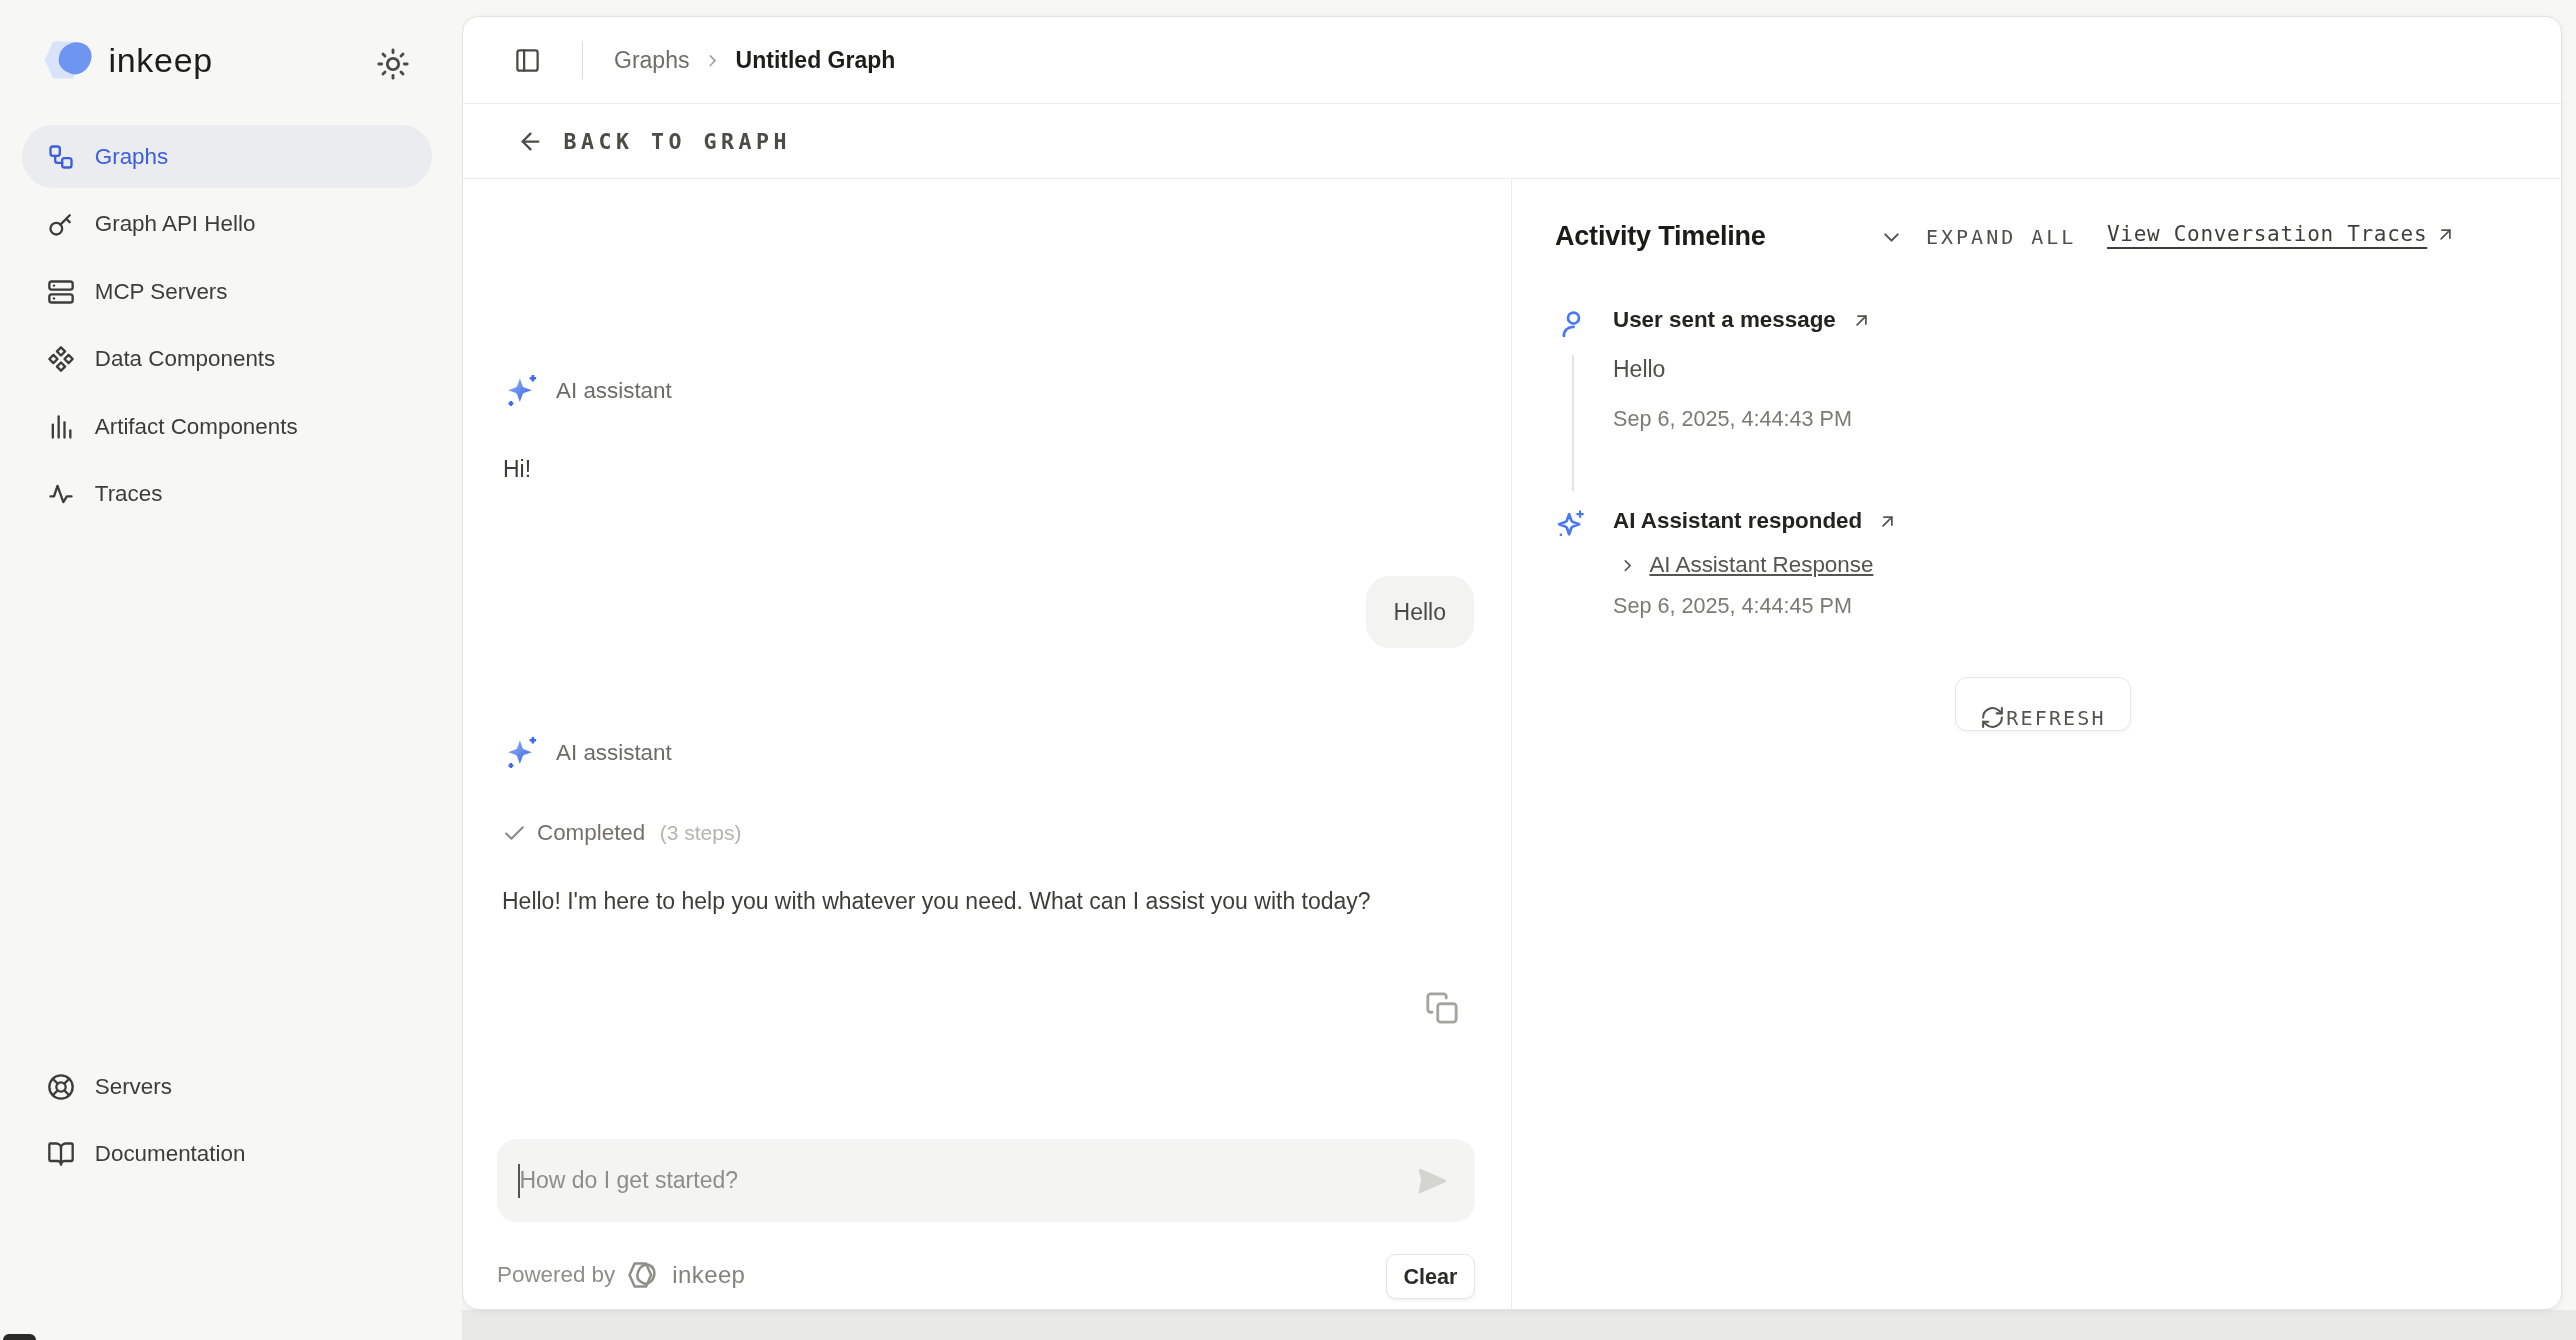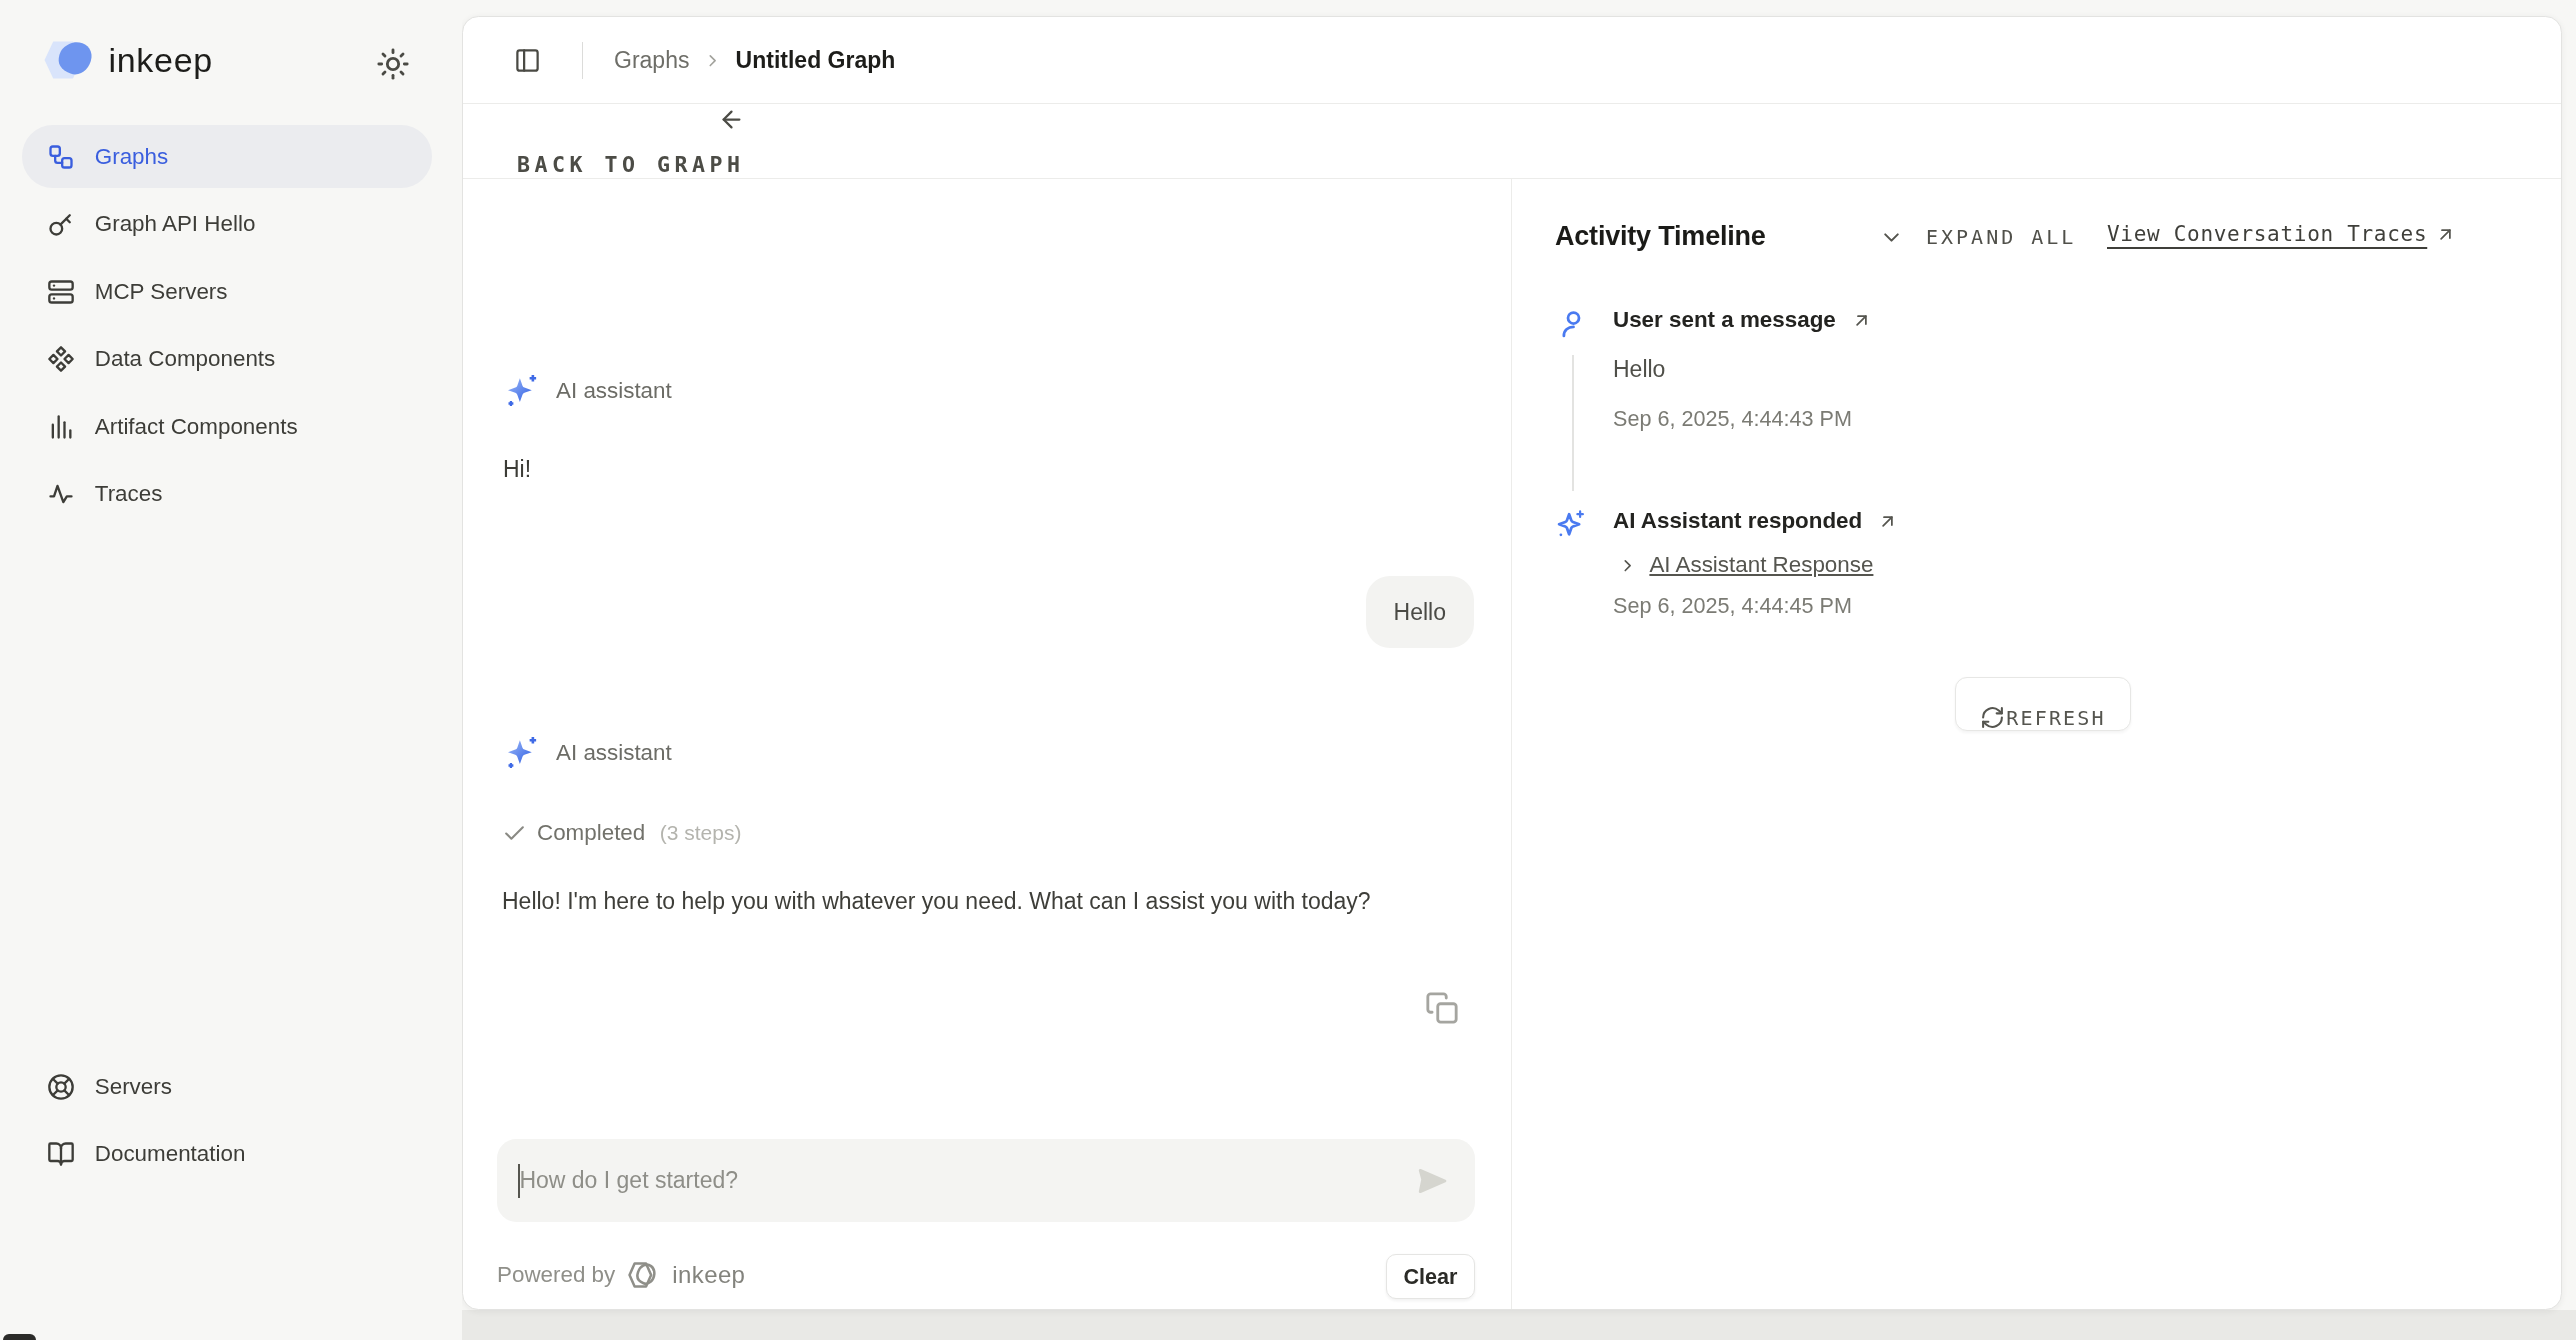--- a/index.html
+++ b/index.html
@@ -32,21 +32,21 @@
   
   .card { left:462px; top:16.4px; width:2100px; height:1294px; background:#ffffff; border:0.7px solid #e3e3e1; border-radius:16.4px; box-shadow:0 1.5px 6px rgba(40,40,35,.06); z-index:1; overflow:hidden; }
   .card-header { position:relative; height:87px; border-bottom:0.7px solid #ececea; }
   .panel-toggle { position:absolute; left:51px; top:30px; width:27px; height:27px; color:#4a4a44; cursor:pointer; }
   .vdivider { position:absolute; left:119px; top:25px; width:0.7px; height:37px; background:#dcdcda; }
   .breadcrumb { position:absolute; left:151px; top:0; height:87px; display:flex; align-items:center; gap:13.4px; }
   .crumb-parent { font-size:23px; color:#6e6e68; cursor:pointer; }
   .crumb-sep { width:19.4px; height:19.4px; color:#a3a39d; }
   .crumb-current { font-size:23px; font-weight:600; color:#1d1d1a; }
   .back-row { position:relative; height:75px; border-bottom:0.7px solid #ececea; display:flex; align-items:center; }
-  .back-btn { display:flex; align-items:flex-end; gap:19.4px; margin-left:54px; color:#4c4c46; cursor:pointer;flex-direction:column; }
+  .back-btn { display:flex; align-items:center; gap:19.4px; margin-left:54px; color:#4c4c46; cursor:pointer; }
   .back-btn .bico { width:27px; height:27px; }
   .back-label { font-size:21.6px; font-weight:600; letter-spacing:4.5px; }
 
   .card-body { position:relative; display:flex; height:1130px; }
   .chat-col { position:relative; width:1049px; height:100%; border-right:0.7px solid #ececea; }
   .timeline-col { position:relative; flex:1; height:100%; }
 
   
   .asst-row { position:absolute; left:39px; display:flex; align-items:center; gap:15px; }
   .spark { width:39px; height:39px; }

